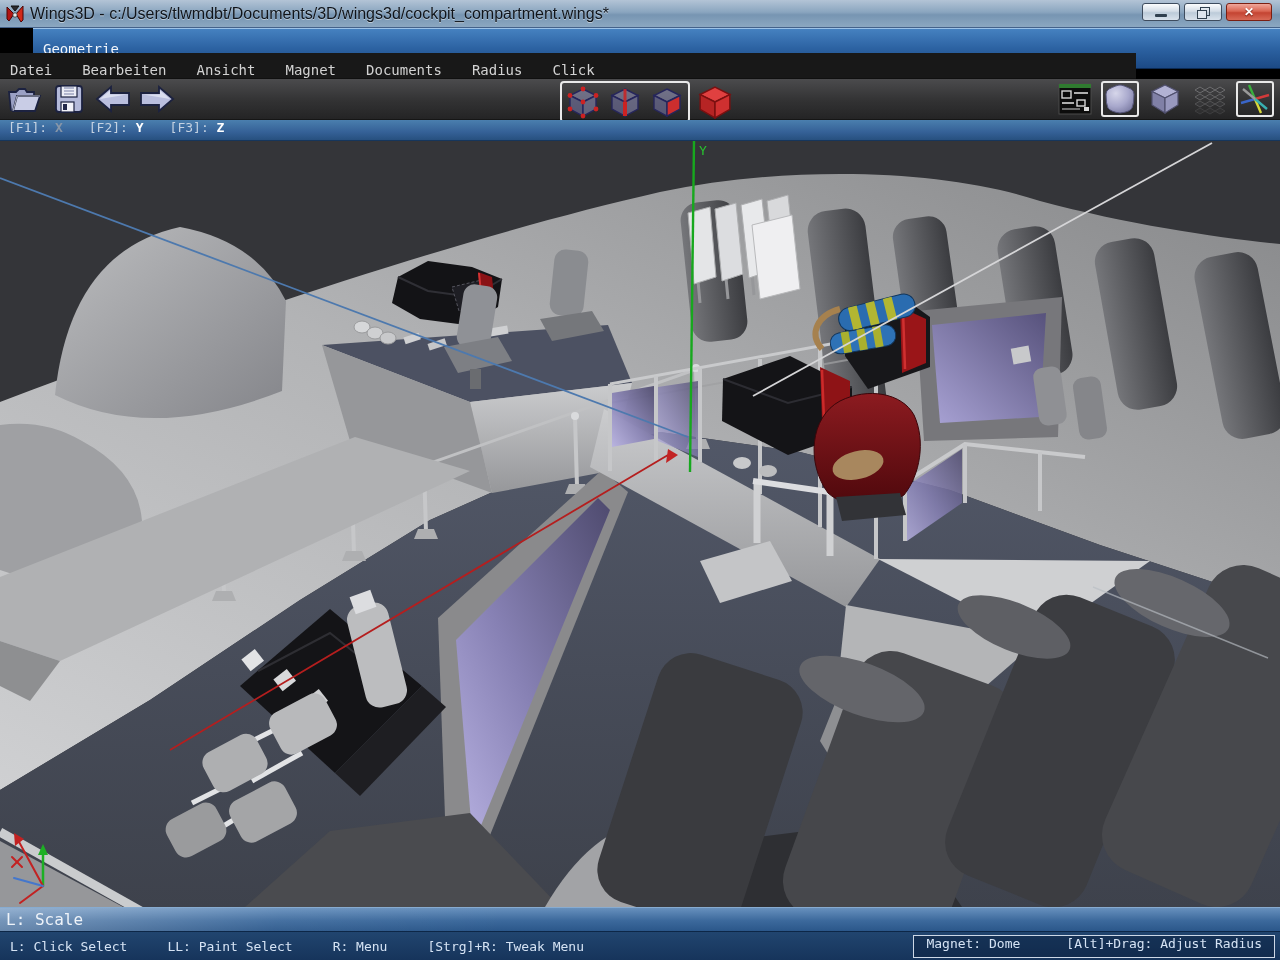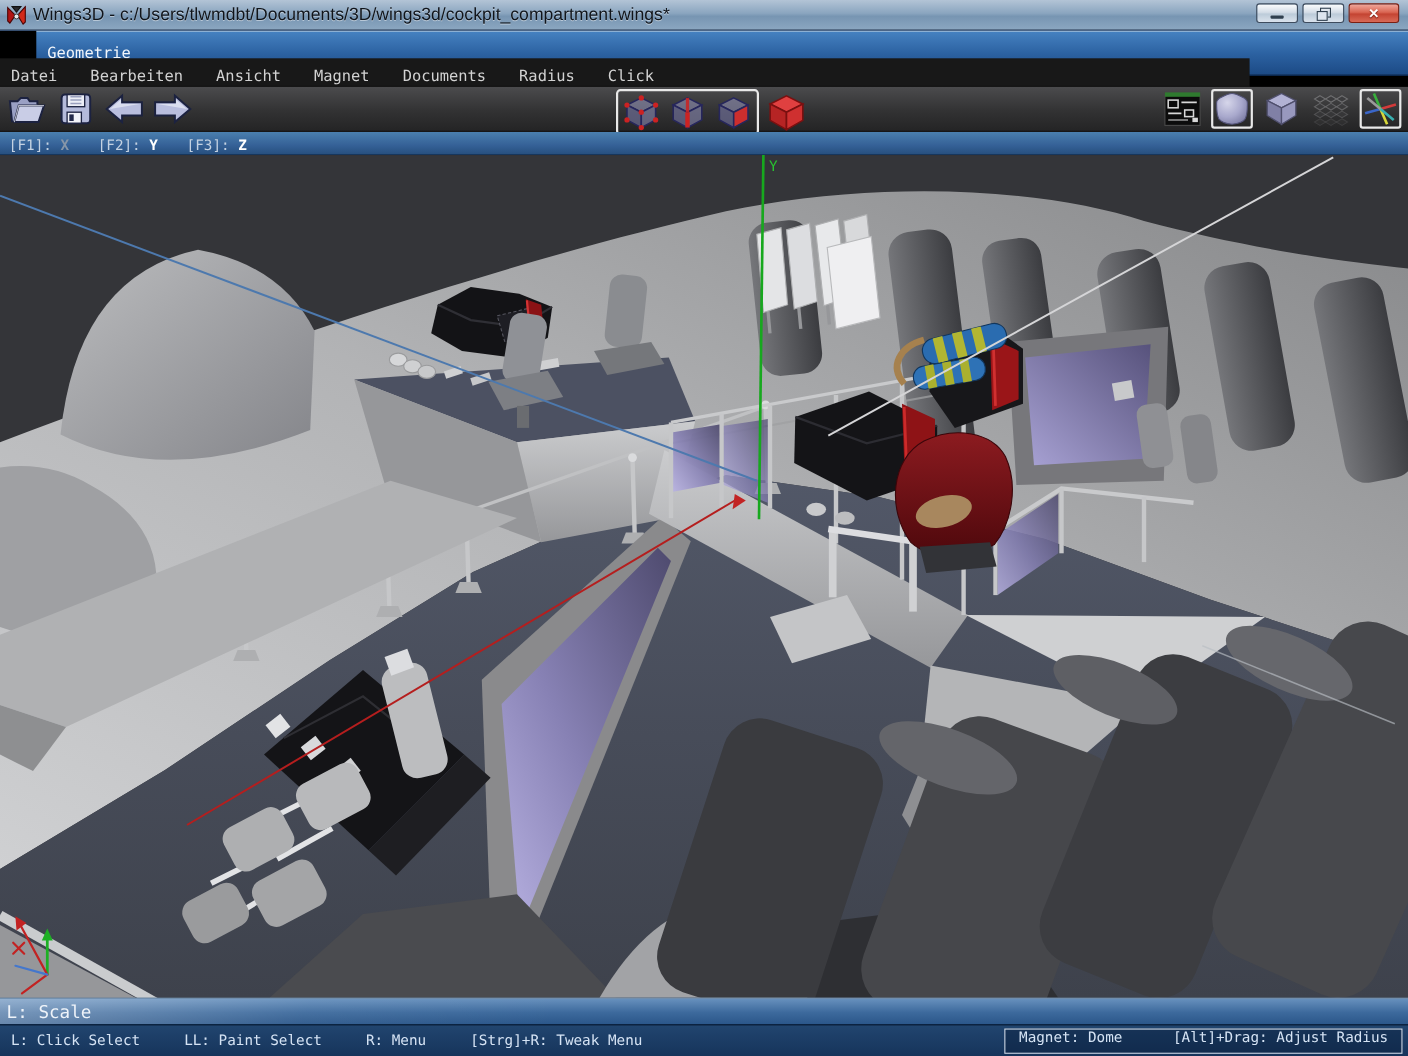--- a/index.html
+++ b/index.html
@@ -47,21 +47,21 @@
   .tb-mid { position:absolute; left:560px; top:2px; display:flex; gap:6px; align-items:center; }
   .tb-right { position:absolute; right:6px; top:2px; display:flex; gap:7px; align-items:center; }
   .tbicon { width:38px; height:36px; display:flex; align-items:center; justify-content:center; }
   .selgroup { display:flex; gap:8px; align-items:center; border:2px solid #e9e9e9;
     border-radius:4px; padding:1px 4px; }
   .framed { border:2px solid #e9e9e9; border-radius:3px; }
 
   
   .axisbar { position:absolute; left:0; top:120px; width:1280px; height:21px;
     background:linear-gradient(#4a7fae 0%, #356197 60%, #27507f 100%);
-    border-bottom:1px solid #16365c; display:flex; align-items:flex-end; gap:26px;
+    border-bottom:1px solid #16365c; display:flex; align-items:flex-start; gap:26px;
     padding-left:8px; font-size:13px; }
   .axisbar .k { color:#c4d2e2; }
   .axisbar .dim { color:#8796a8; font-weight:bold; }
   .axisbar .on { color:#ffffff; font-weight:bold; }
 
   
   .viewport { position:absolute; left:0; top:141px; width:1280px; height:766px; background:#343539; }
 
   
   .statusline { position:absolute; left:0; top:907px; width:1280px; height:24px;

